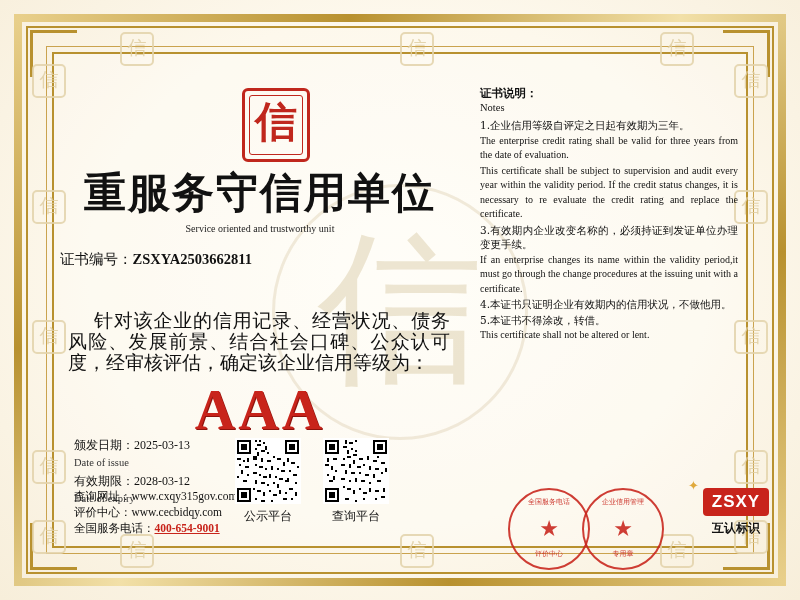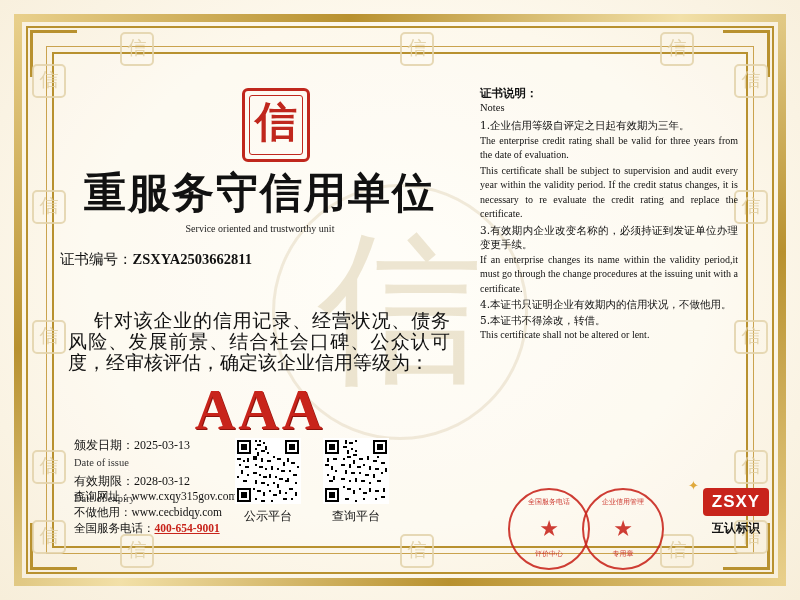--- a/index.html
+++ b/index.html
@@ -292,21 +292,21 @@
         <span>有效期限：</span><span>2028-03-12</span>
       </div>
       <div class="en">Date of expiry</div>
     </div>
 
     <div class="sites">
       <div>
         <span>查询网址：</span><span>www.cxqy315gov.com</span>
       </div>
       <div>
-        <span>不做他用：</span><span>www.cecbidqy.com</span>
+        <span>评价中心：</span><span>www.cecbidqy.com</span>
       </div>
       <div>
         <span>全国服务电话：</span><span class="red">400-654-9001</span>
       </div>
     </div>
 
     <div class="qr qr1">
       <svg width="66" height="66" viewBox="0 0 33 33" shape-rendering="crispEdges" aria-hidden="true">
         <rect width="33" height="33" fill="#fff"></rect>
         <g fill="#000">

